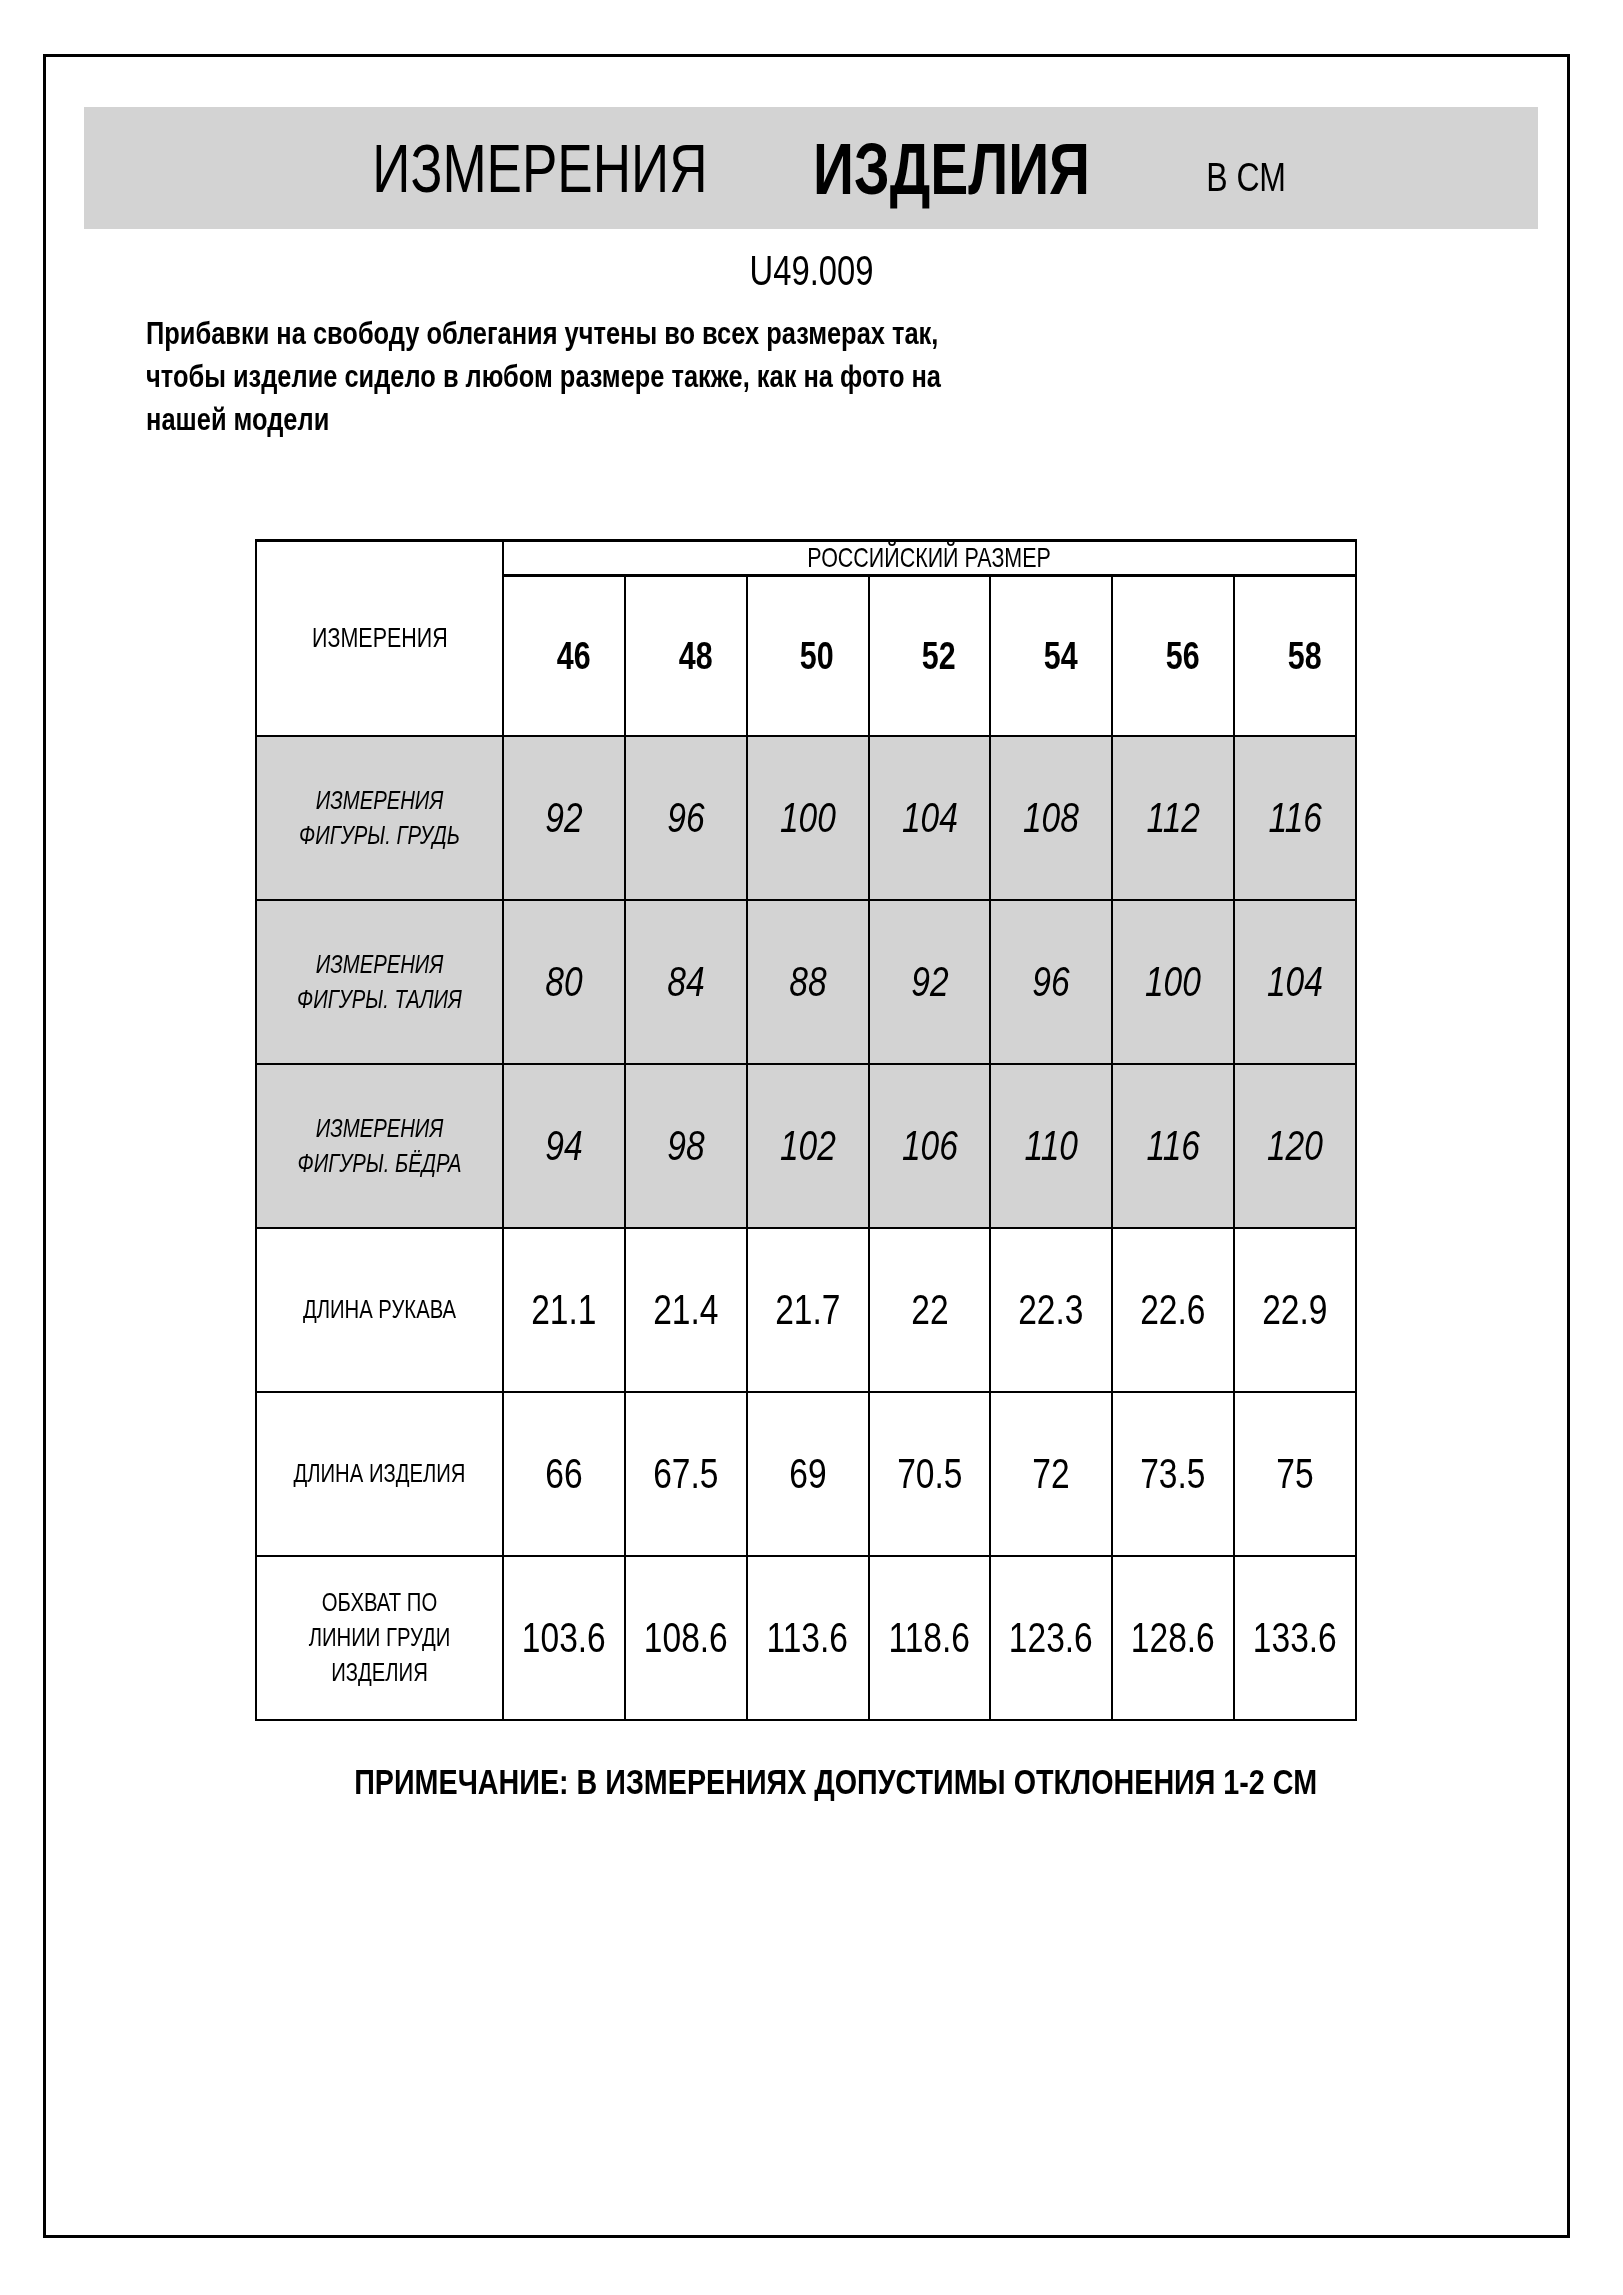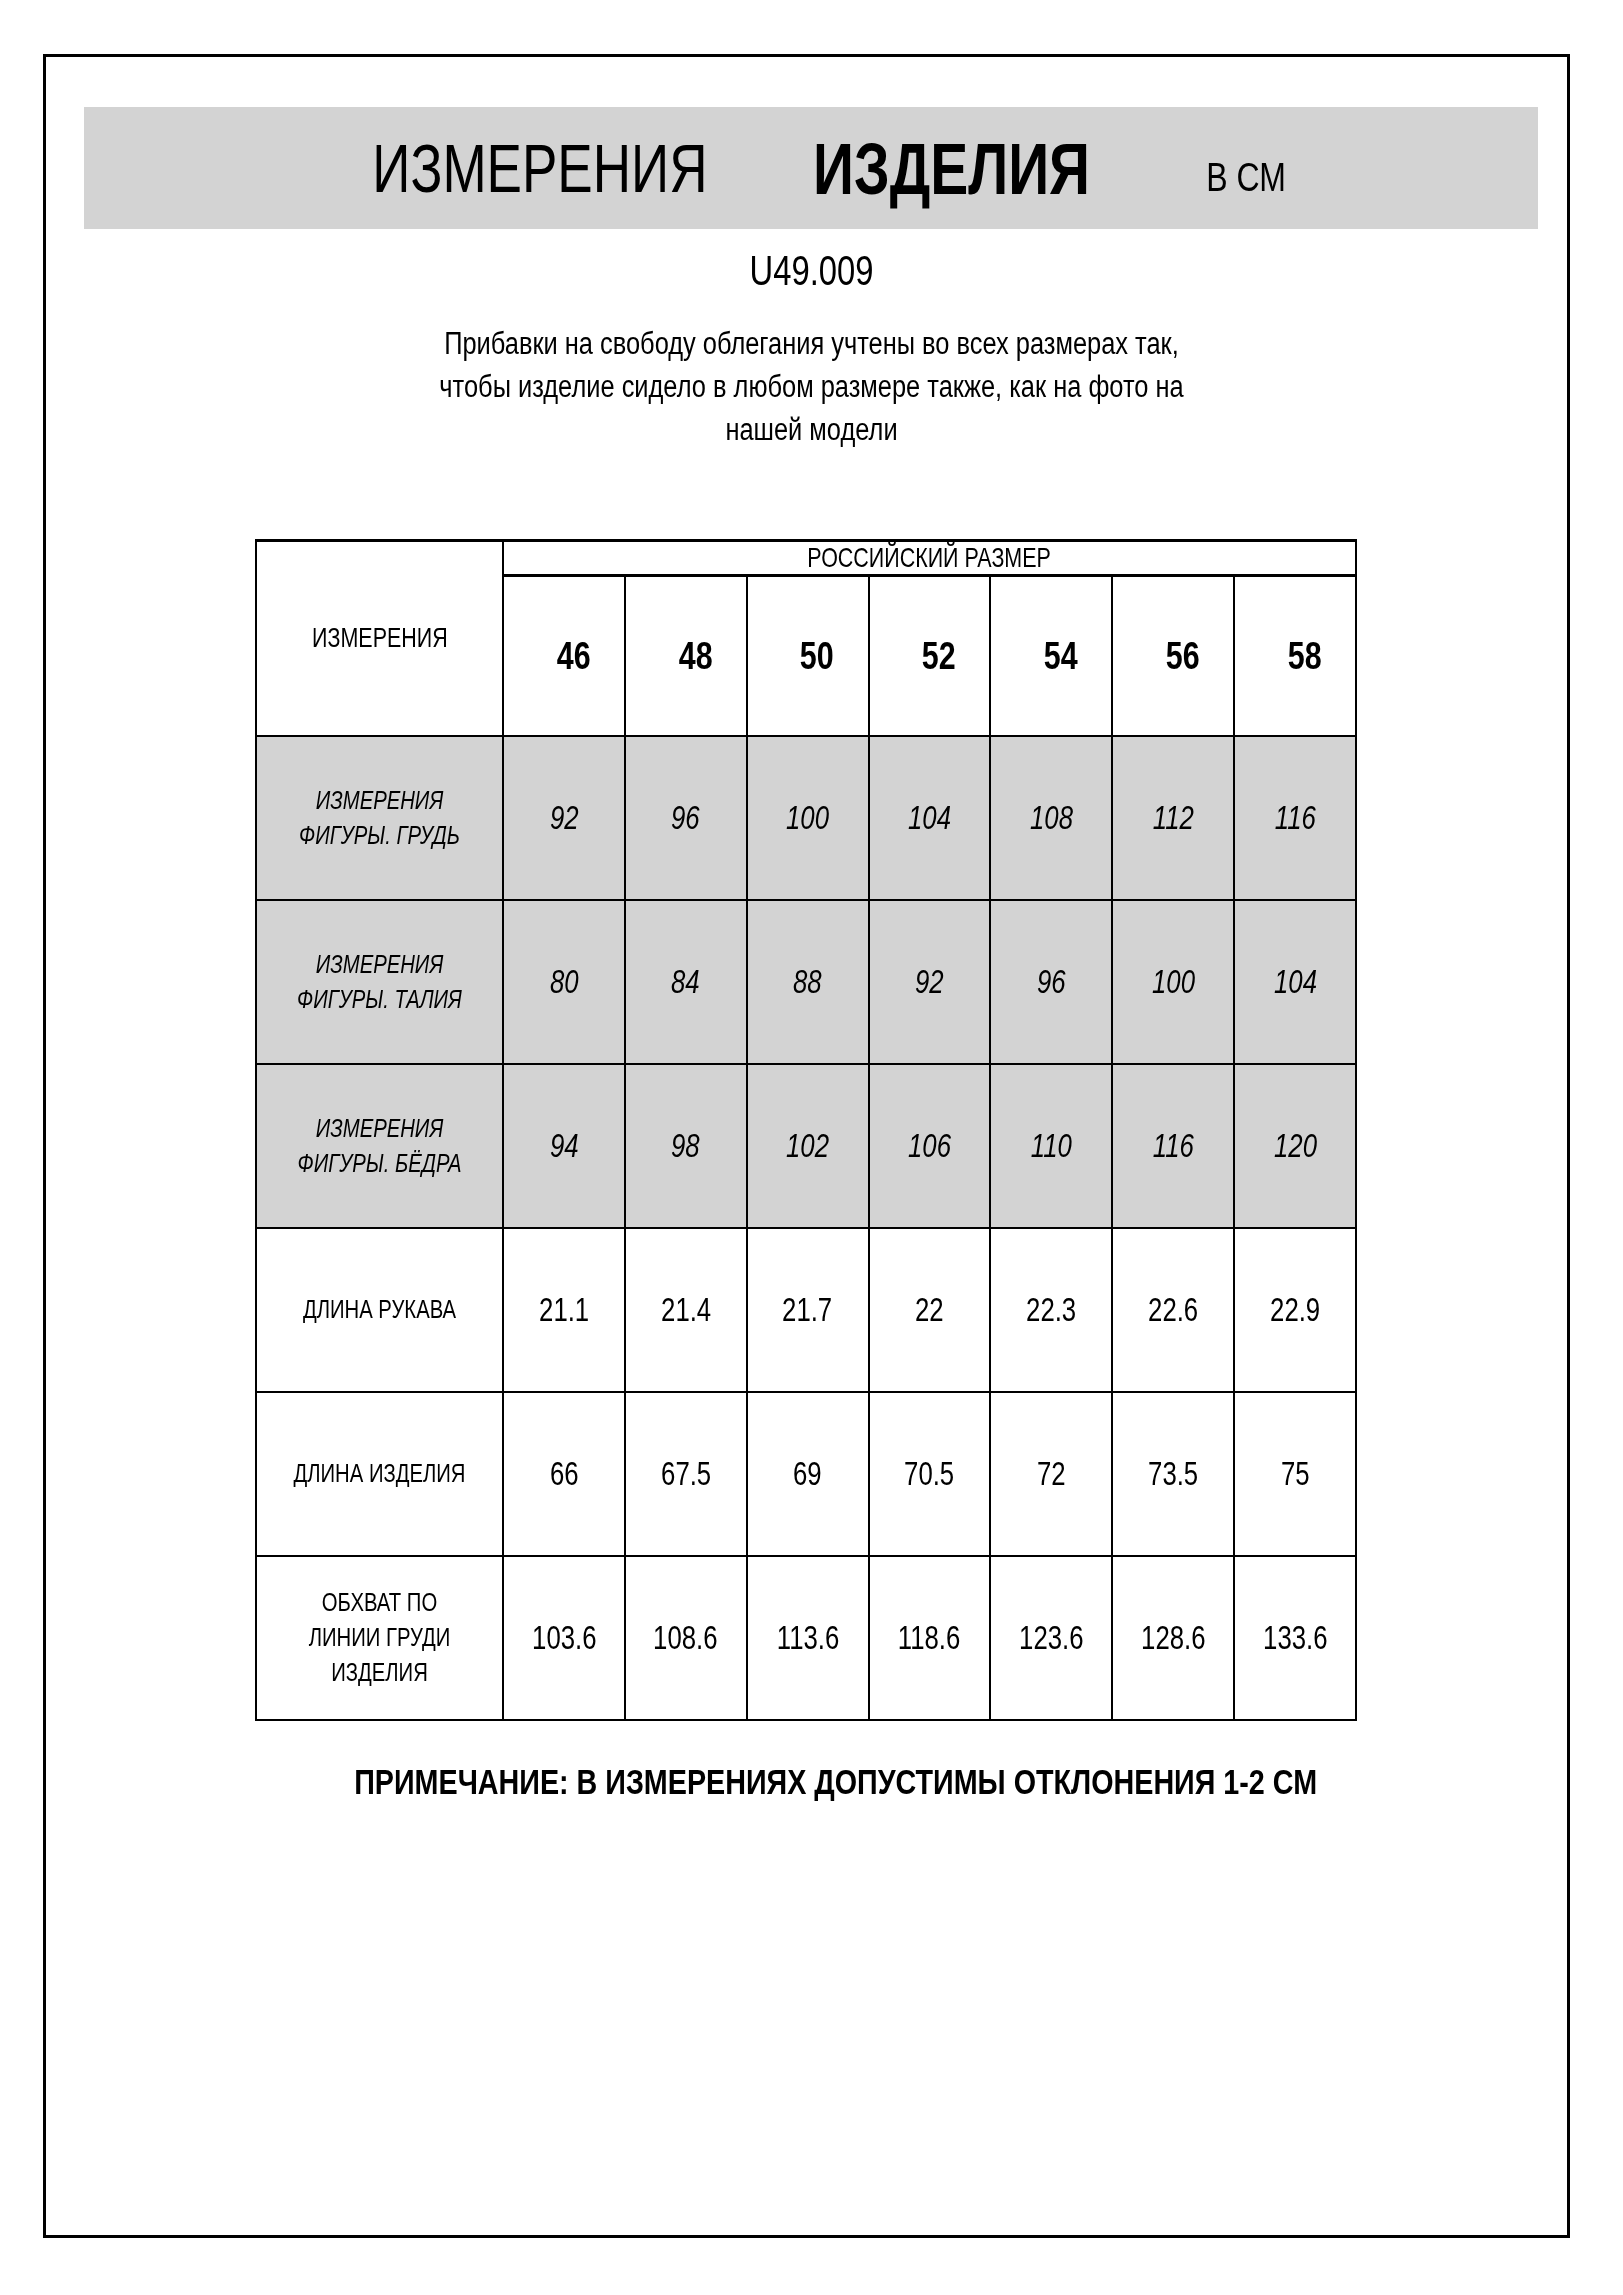--- a/index.html
+++ b/index.html
@@ -57,23 +57,24 @@
     left: 0;
     top: 247px;
     width: 100%;
     text-align: center;
     font-size: 42px;
     font-weight: 400;
   }
   .desc {
     position: absolute;
     left: 0;
-    top: 322px;
+    top: 312px;
     width: 100%;
-    text-align: center;
+    text-align: left;
+    font-weight: bold;
   }
   .desc-line {
     display: block;
     font-size: 31px;
     line-height: 43px;
     transform: scaleX(0.82);
     transform-origin: 50% 50%;
     white-space: nowrap;
   }
 
@@ -96,21 +97,21 @@
   tr.group-row { height: 34px; }
   tr.group-row th { border-top-width: 3.9px; margin-top: 48px; }
   th.group-header { border-bottom-width: 3.9px; font-size: 27.5px; font-weight: 400; }
   th.corner-header { font-size: 27.5px; font-weight: 400; }
   tr.sizes-row { height: 160px; }
   th.size-cell { font-size: 39px; font-weight: 700; padding-left: 19px; }
   tbody tr { height: 164px; }
   tbody td { border-top-width: 5.2px; border-bottom-width: 5.2px; }
   td.label-cell { font-size: 26px; }
   .lbl-line { display: block; line-height: 35px; transform: scaleX(0.78); transform-origin: 50% 50%; white-space: nowrap; }
-  td.value-cell { font-size: 33px; }
+  td.value-cell { font-size: 43px; }
   tr.shaded { background: var(--shaded, #d3d3d3); }
   tr.shaded td { font-style: italic; }
 
   .note {
     position: absolute;
     left: 255px;
     top: 1762px;
     width: 1102px;
     text-align: center;
     font-size: 35px;

